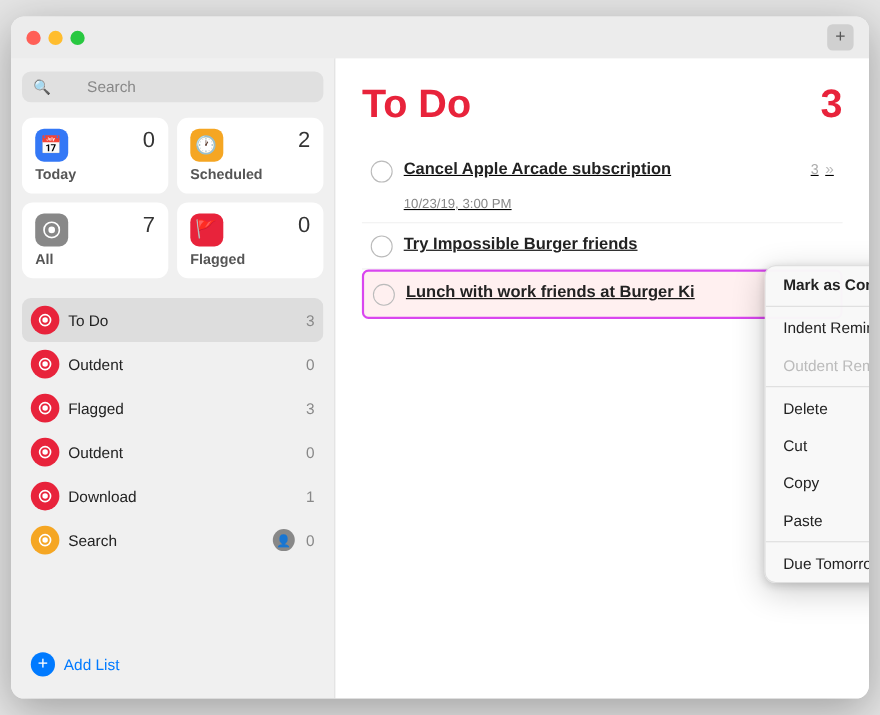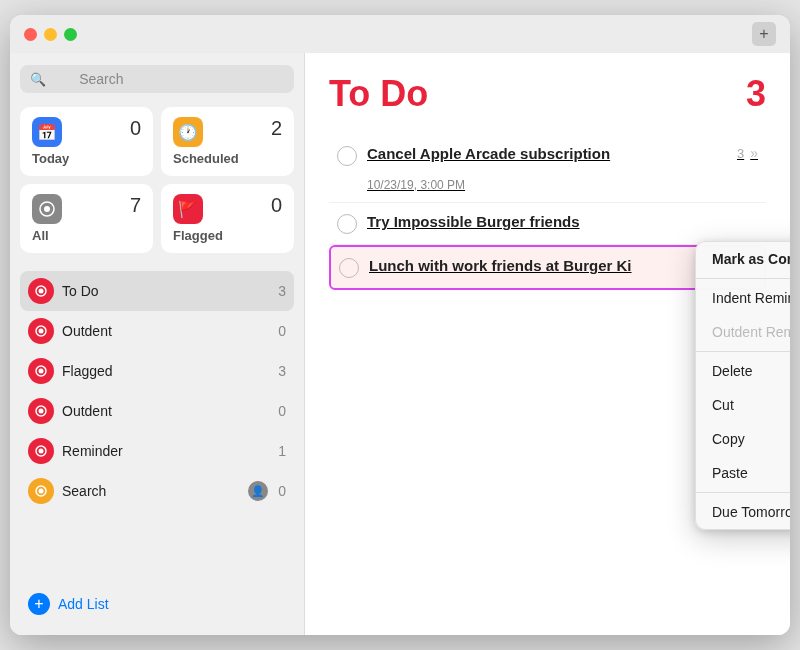--- a/index.html
+++ b/index.html
@@ -423,21 +423,21 @@
           <span class="list-item-badge">0</span>
         </div>
 
         <div class="list-item">
           <div class="list-dot" style="background:#e8233b;">
             <svg width="14" height="14" viewBox="0 0 14 14">
                 <circle cx="7" cy="7" r="5" stroke="white" stroke-width="1.5" fill="none"></circle>
                 <circle cx="7" cy="7" r="2.5" fill="white"></circle>
               </svg>
           </div>
-          <span class="list-item-name">Reminder</span>
+          <span class="list-item-name">Download</span>
           <span class="list-item-badge">1</span>
         </div>
 
         <div class="list-item">
           <div class="list-dot" style="background:#f5a623;">
             <svg width="14" height="14" viewBox="0 0 14 14">
                 <circle cx="7" cy="7" r="5" stroke="white" stroke-width="1.5" fill="none"></circle>
                 <circle cx="7" cy="7" r="2.5" fill="white"></circle>
               </svg>
           </div>

